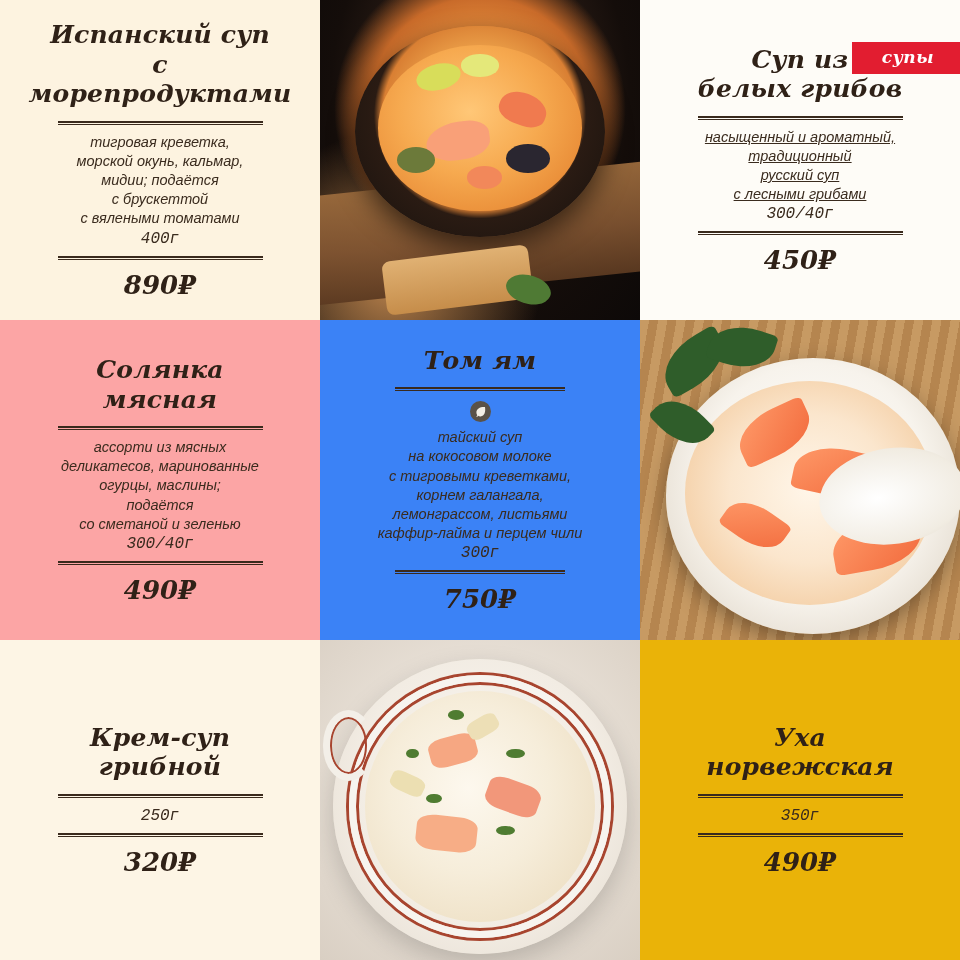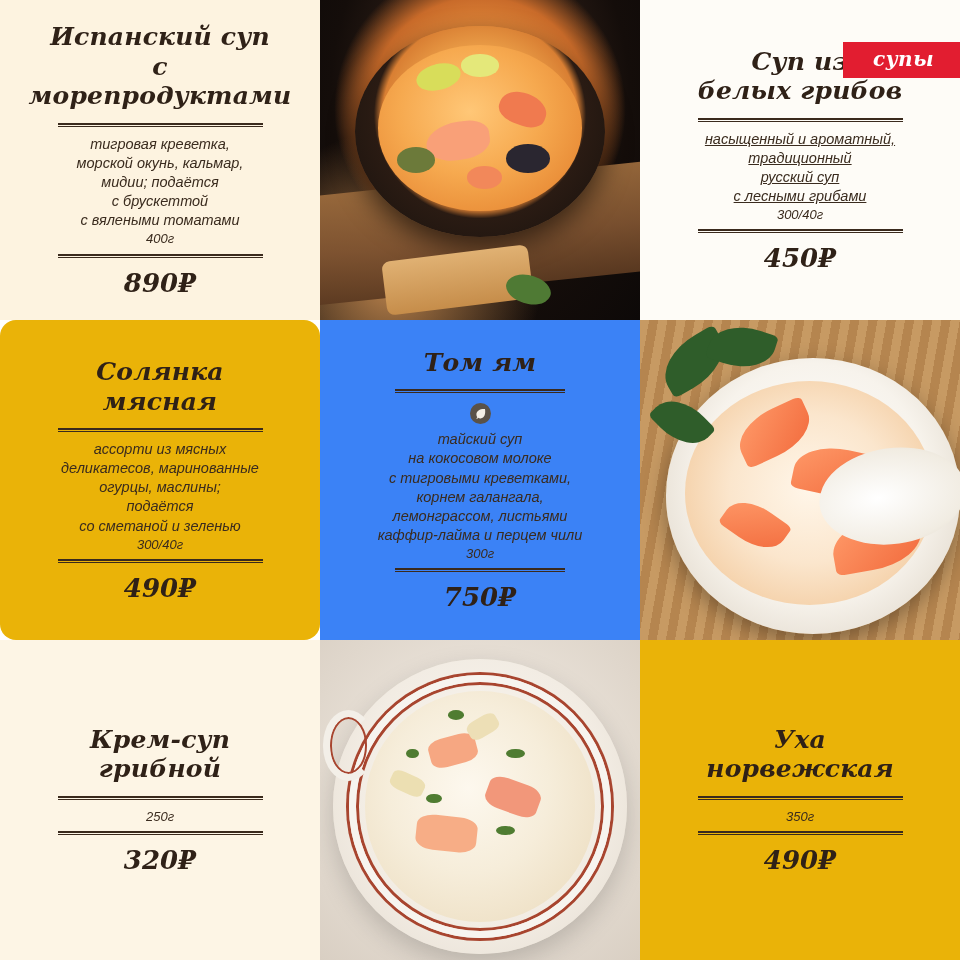--- a/index.html
+++ b/index.html
@@ -14,21 +14,21 @@
     width: 960px; height: 960px;
     display: grid;
     grid-template-columns: 320px 320px 320px;
     grid-template-rows: 320px 320px 320px;
   }
   .cell { position: relative; overflow: hidden; }
 
   
   .bg-cream      { background: #fdf3e0; }
   .bg-white      { background: #fefcf7; }
-  .bg-peach      { background: #eab308; border-radius: 16px; }
+  .bg-peach      { background: #fca5a5; }
   .bg-offwhite   { background: #3b82f6; }
   .bg-lightcream { background: #fdf5e5; }
   .bg-salmon     { background: #eab308; }
 
   
   .dish {
     height: 100%;
     display: flex;
     flex-direction: column;
     align-items: center;
@@ -55,24 +55,24 @@
   }
   .rule.wide { width: 205px; }
   .dish-desc {
     font-family: "Liberation Sans", sans-serif;
     font-style: italic;
     color: #3a2b1e;
     font-size: 14.5px;
     line-height: 1.32;
   }
   .dish-weight {
-    font-family: Liberation Sans, sans-serif;
+    font-family: Liberation Mono, monospace;
     font-style: italic;
     color: #3a2b1e;
-    font-size: 13px;
+    font-size: 16px;
     line-height: 1.32;
   }
   .price {
     font-family: "DejaVu Serif", serif;
     font-weight: bold;
     font-style: italic;
     font-size: 26px;
     color: #2f2117;
     margin-top: 2px;
   }
@@ -87,21 +87,21 @@
 
   
   .section-tab {
     position: absolute;
     top: 42px; right: 0;
     background: #e21d30;
     color: #fff;
     font-family: "DejaVu Serif", serif;
     font-style: italic;
     font-weight: bold;
-    font-size: 20px;
+    font-size: 17px;
     padding: 5px 26px 7px 30px;
     letter-spacing: .5px;
     z-index: 5;
   }
 
   
   .photo { width: 100%; height: 100%; position: relative; }
 
   
   .photo-seafood {

